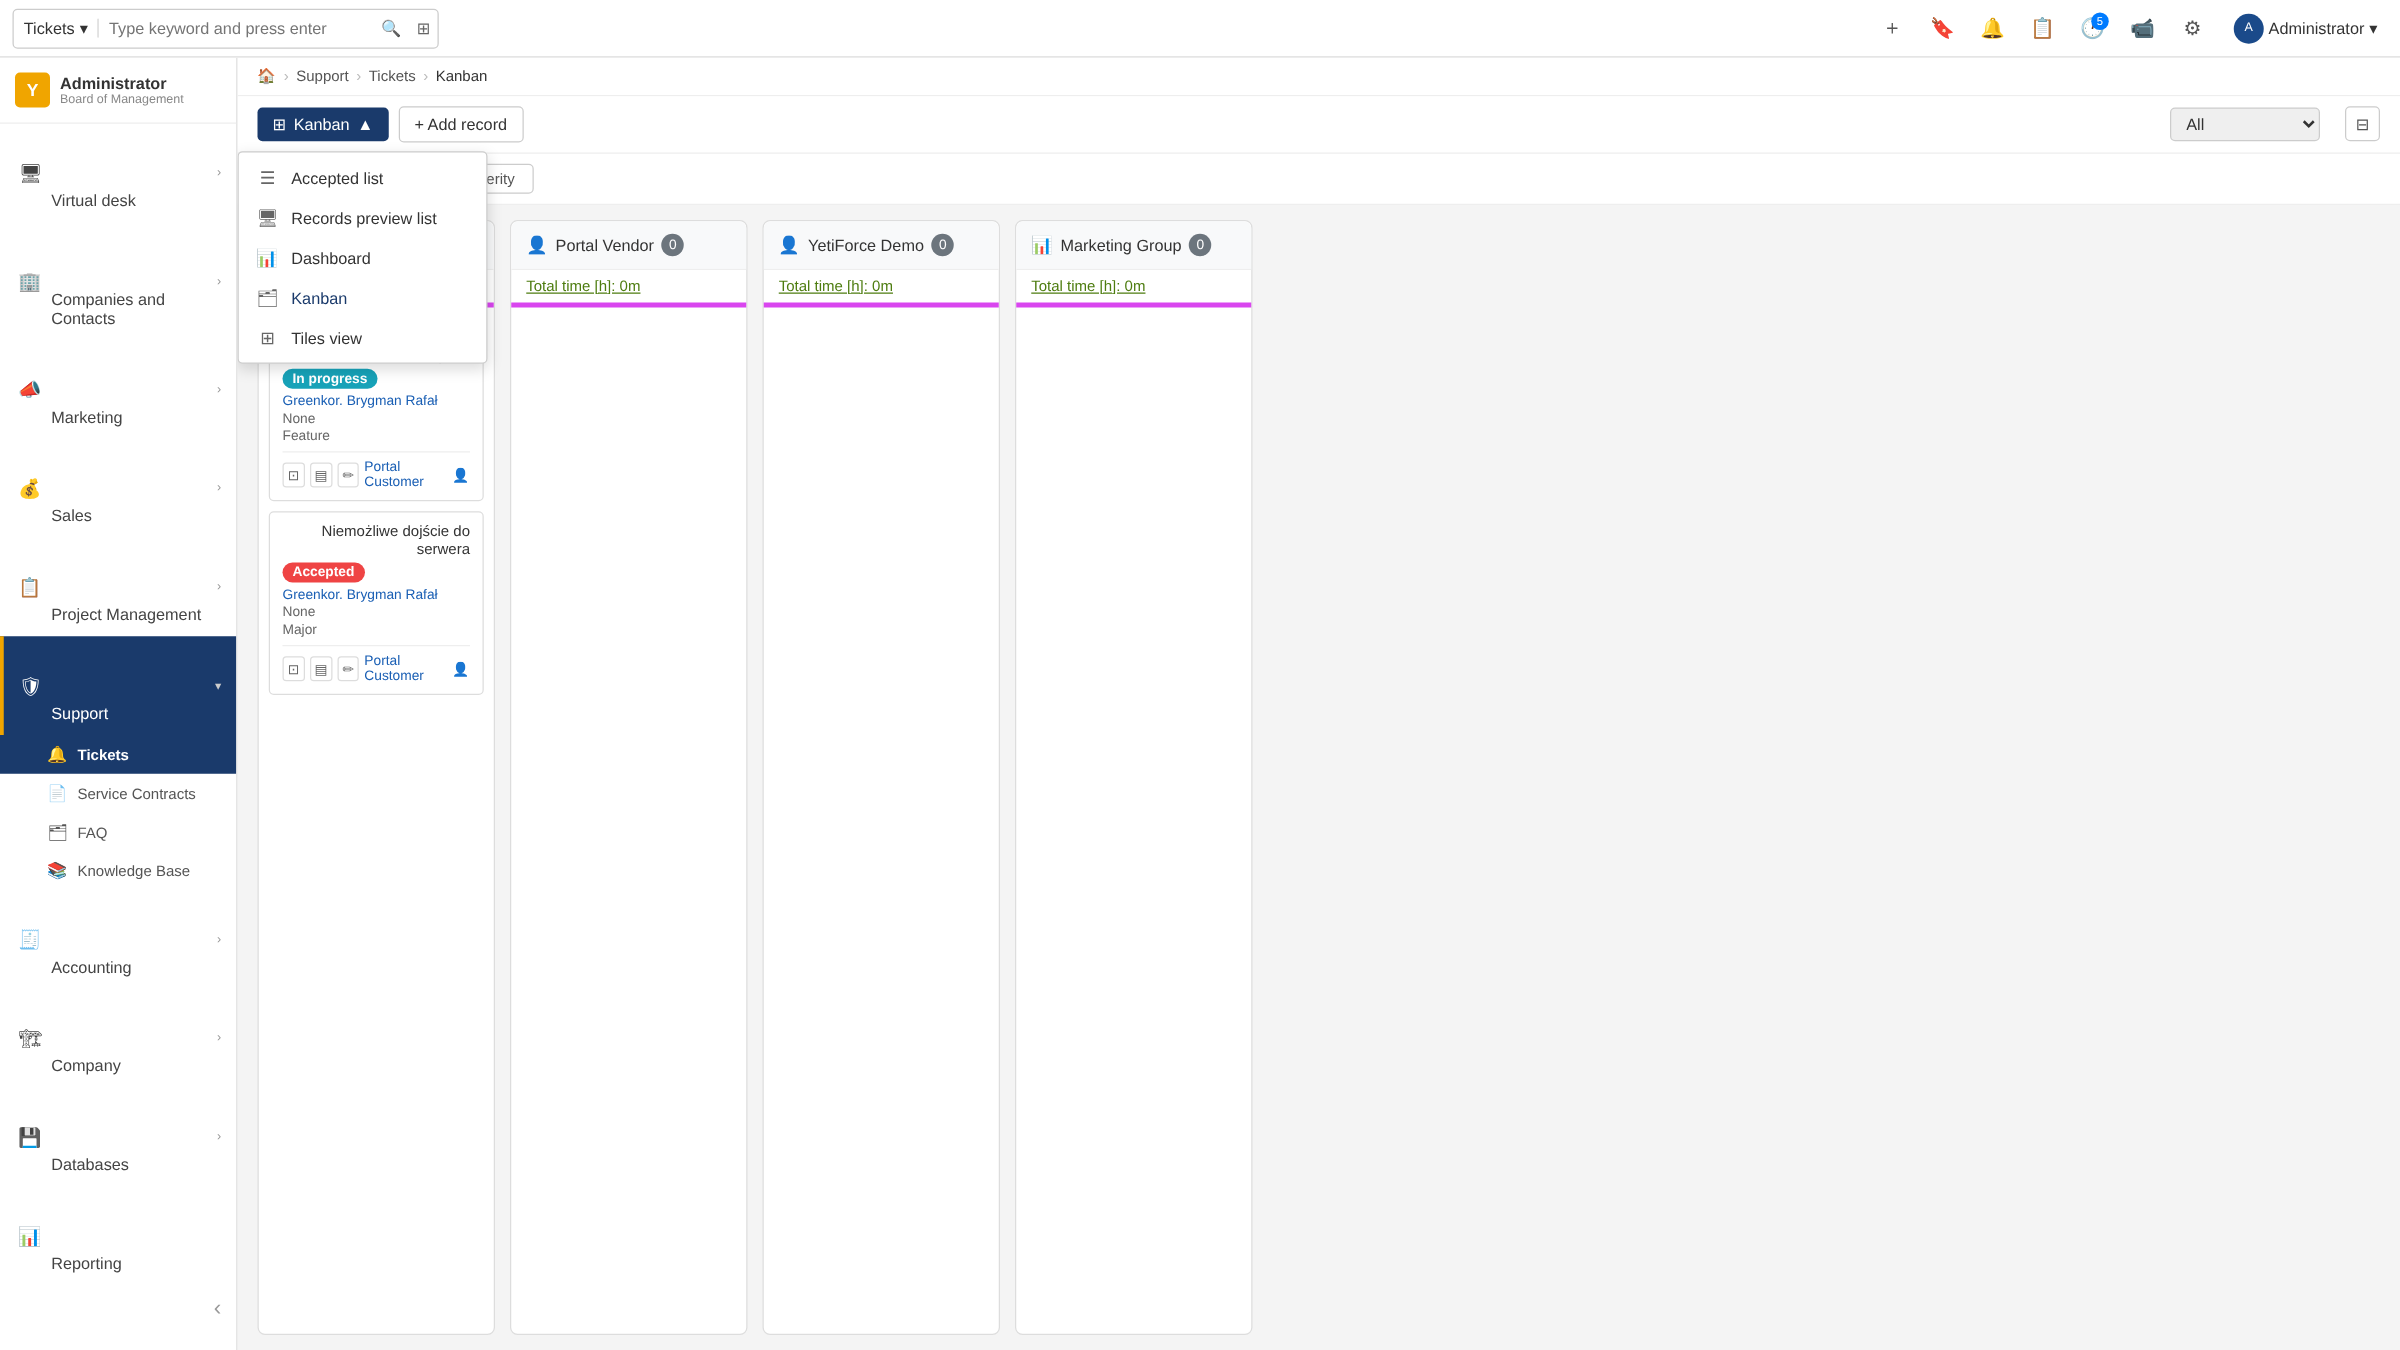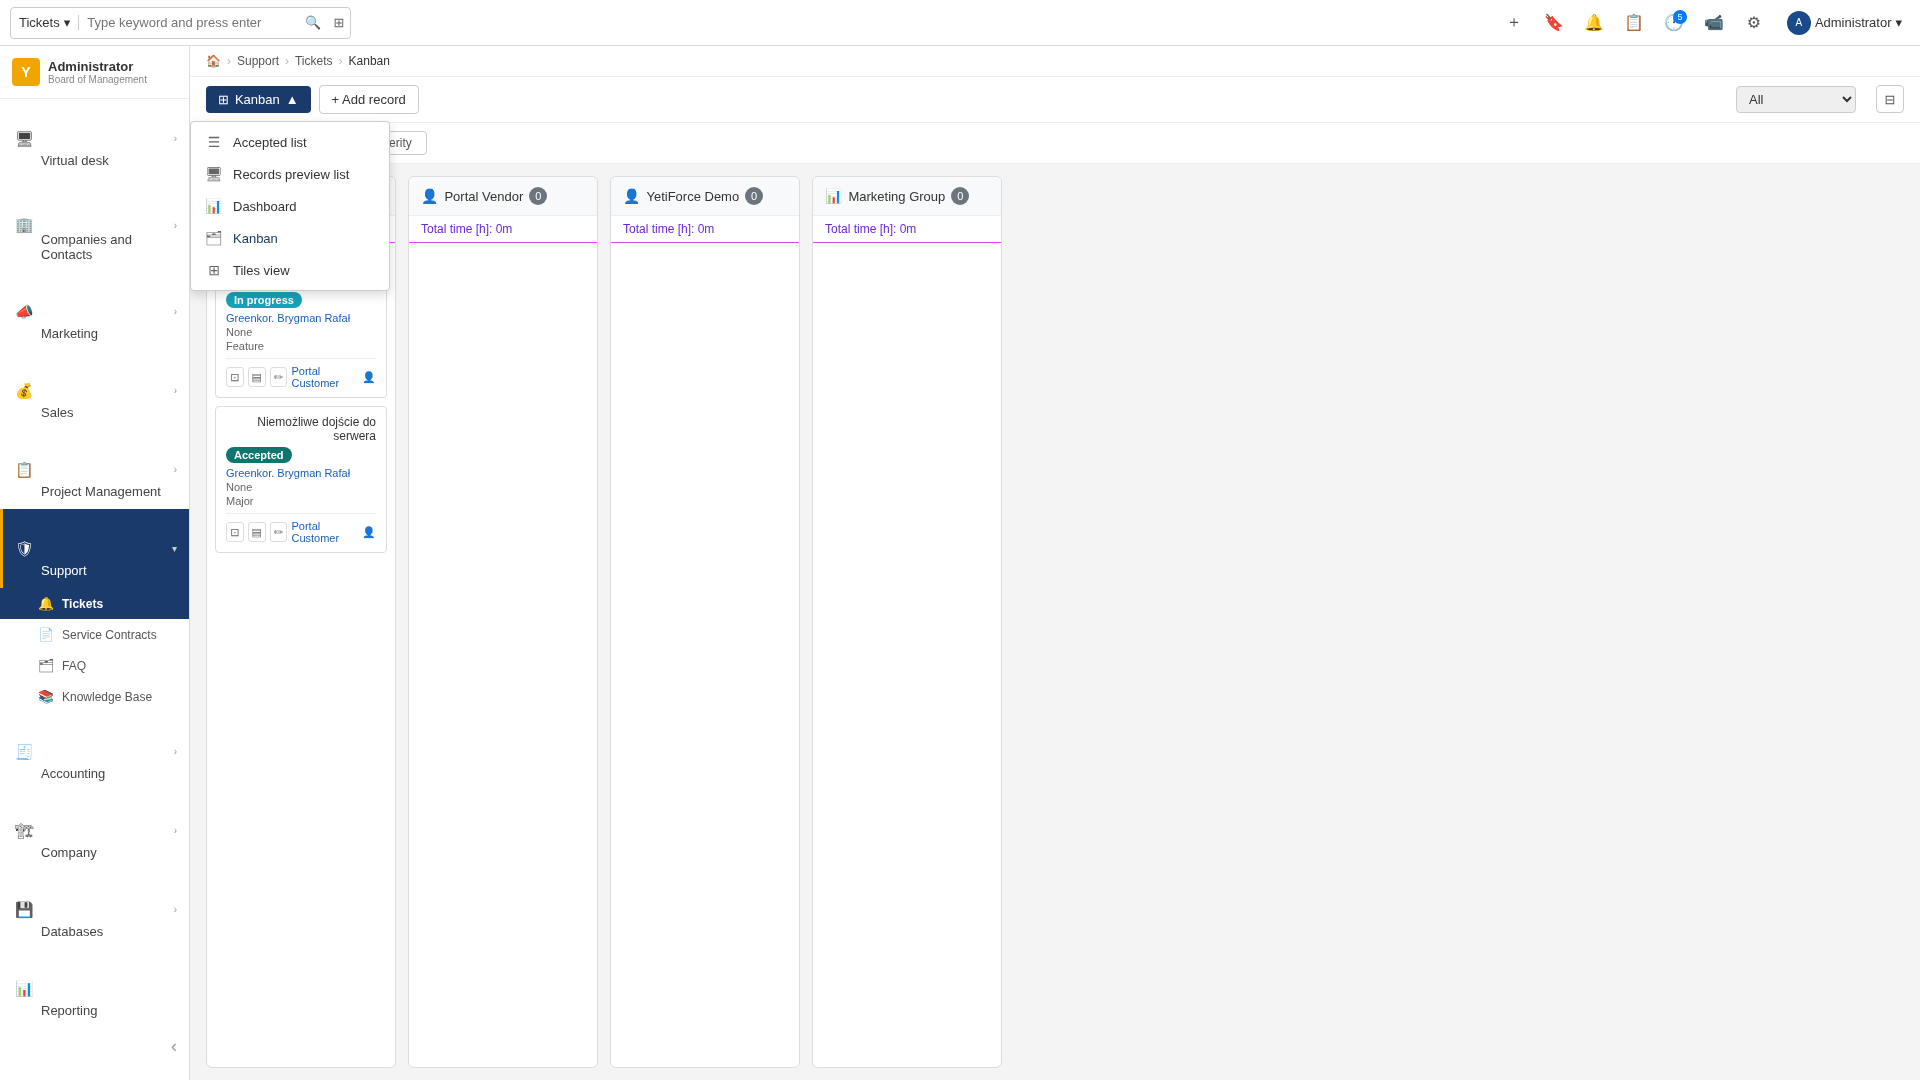--- a/index.html
+++ b/index.html
@@ -67,27 +67,27 @@
     
     .filter-bar { display: flex; align-items: center; padding: 8px 16px; background: #fff; border-bottom: 1px solid #eee; gap: 8px; }
     .filter-btn { padding: 4px 14px; border-radius: 4px; border: 1px solid #ccc; background: #fff; cursor: pointer; font-size: 12px; color: #555; }
 
     
     .kanban-area { flex: 1; overflow-x: auto; overflow-y: auto; background: #f4f4f4; padding: 12px 16px; display: flex; gap: 12px; }
     .kanban-column { min-width: 190px; flex: 0 0 190px; background: #fff; border-radius: 6px; border: 1px solid #ddd; display: flex; flex-direction: column; }
     .kanban-col-header { padding: 10px 12px; background: #f8f9fa; border-bottom: 1px solid #eee; border-radius: 6px 6px 0 0; display: flex; align-items: center; gap: 6px; font-weight: 500; font-size: 13px; }
     .kanban-col-header .col-icon { font-size: 14px; color: #666; }
     .kanban-col-header .count { background: #6c757d; color: #fff; border-radius: 50%; width: 18px; height: 18px; font-size: 11px; display: flex; align-items: center; justify-content: center; }
-    .kanban-total { padding: 6px 12px; font-size: 12px; color: #6d28d9; border-bottom: 1px solid #d946ef; }
+    .kanban-total { padding: 6px 12px; font-size: 12px; color: #4d7c0f; border-bottom: 4px solid #d946ef; text-decoration: underline; }
     .kanban-cards { flex: 1; padding: 8px; display: flex; flex-direction: column; gap: 8px; overflow-y: auto; }
     .kanban-card { background: #fff; border: 1px solid #ddd; border-radius: 4px; padding: 8px 10px; font-size: 12px; }
     .kanban-card .card-title { font-size: 12px; color: #333; margin-bottom: 4px; font-weight: 500; text-align: right; }
     .badge-status { display: inline-block; padding: 2px 8px; border-radius: 10px; font-size: 11px; font-weight: 600; margin-bottom: 4px; }
     .badge-in-progress { background: #17a2b8; color: #fff; }
-    .badge-accepted { background: #0f766e; color: #fff; }
+    .badge-accepted { background: #ef4444; color: #fff; }
     .card-person { color: #1a5fb4; font-size: 11px; margin-bottom: 2px; }
     .card-detail { color: #666; font-size: 11px; margin-bottom: 2px; }
     .card-actions { display: flex; align-items: center; gap: 4px; margin-top: 6px; padding-top: 6px; border-top: 1px solid #eee; }
     .card-action-btn { width: 20px; height: 20px; border: 1px solid #ddd; border-radius: 3px; display: flex; align-items: center; justify-content: center; cursor: pointer; font-size: 11px; color: #666; }
     .card-user { margin-left: auto; display: flex; align-items: center; gap: 3px; color: #1a5fb4; font-size: 11px; }
 
     
     .right-filter { position: absolute; right: 16px; top: 8px; display: flex; align-items: center; gap: 20px; }
     .filter-select { border: 1px solid #ccc; border-radius: 4px; padding: 4px 8px; font-size: 13px; color: #333; cursor: pointer; min-width: 120px; }
     .filter-icon-btn { width: 28px; height: 28px; border: 1px solid #ccc; border-radius: 4px; display: flex; align-items: center; justify-content: center; cursor: pointer; background: #fff; color: #555; }

